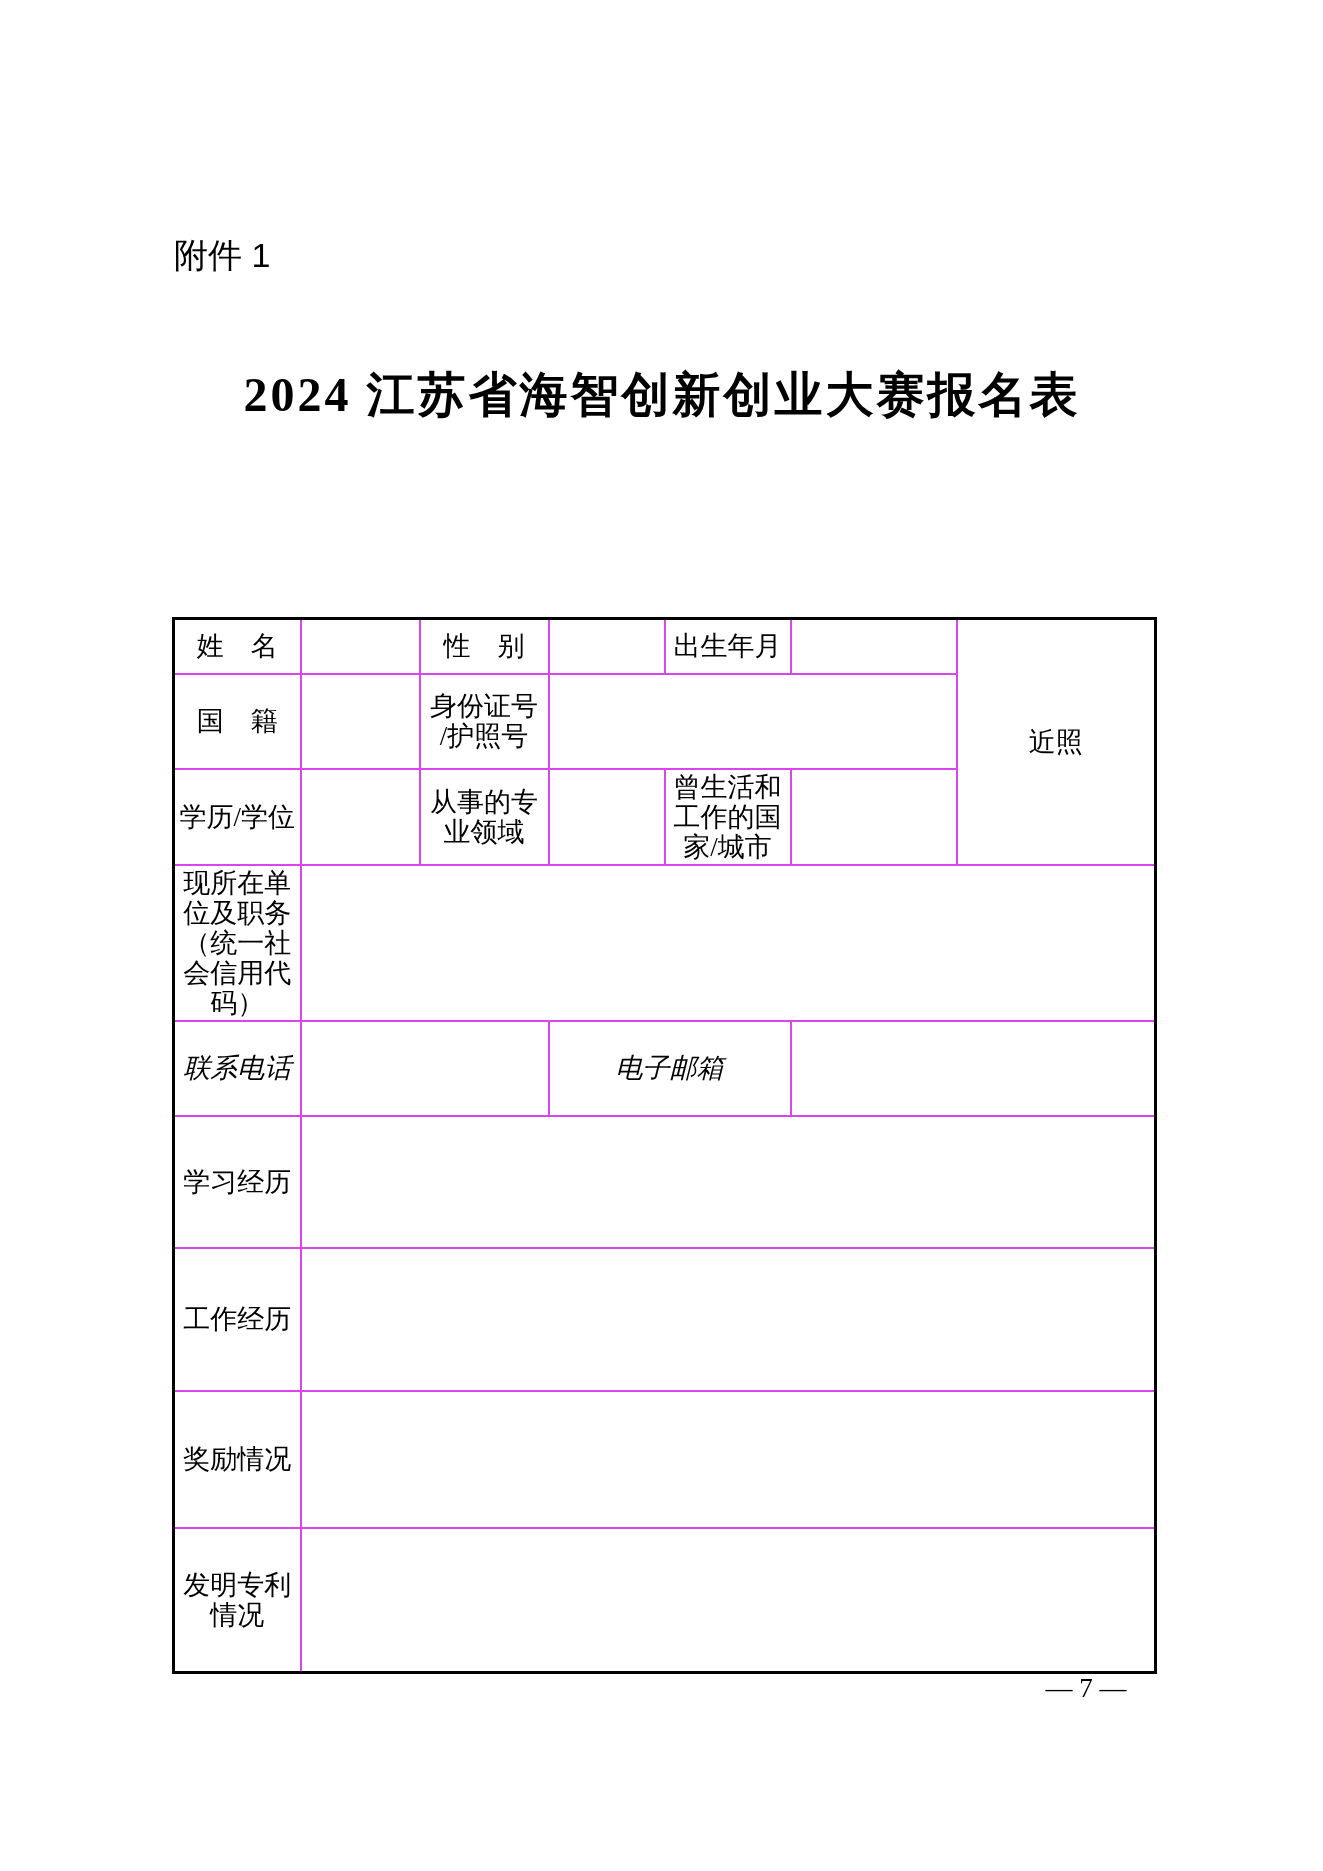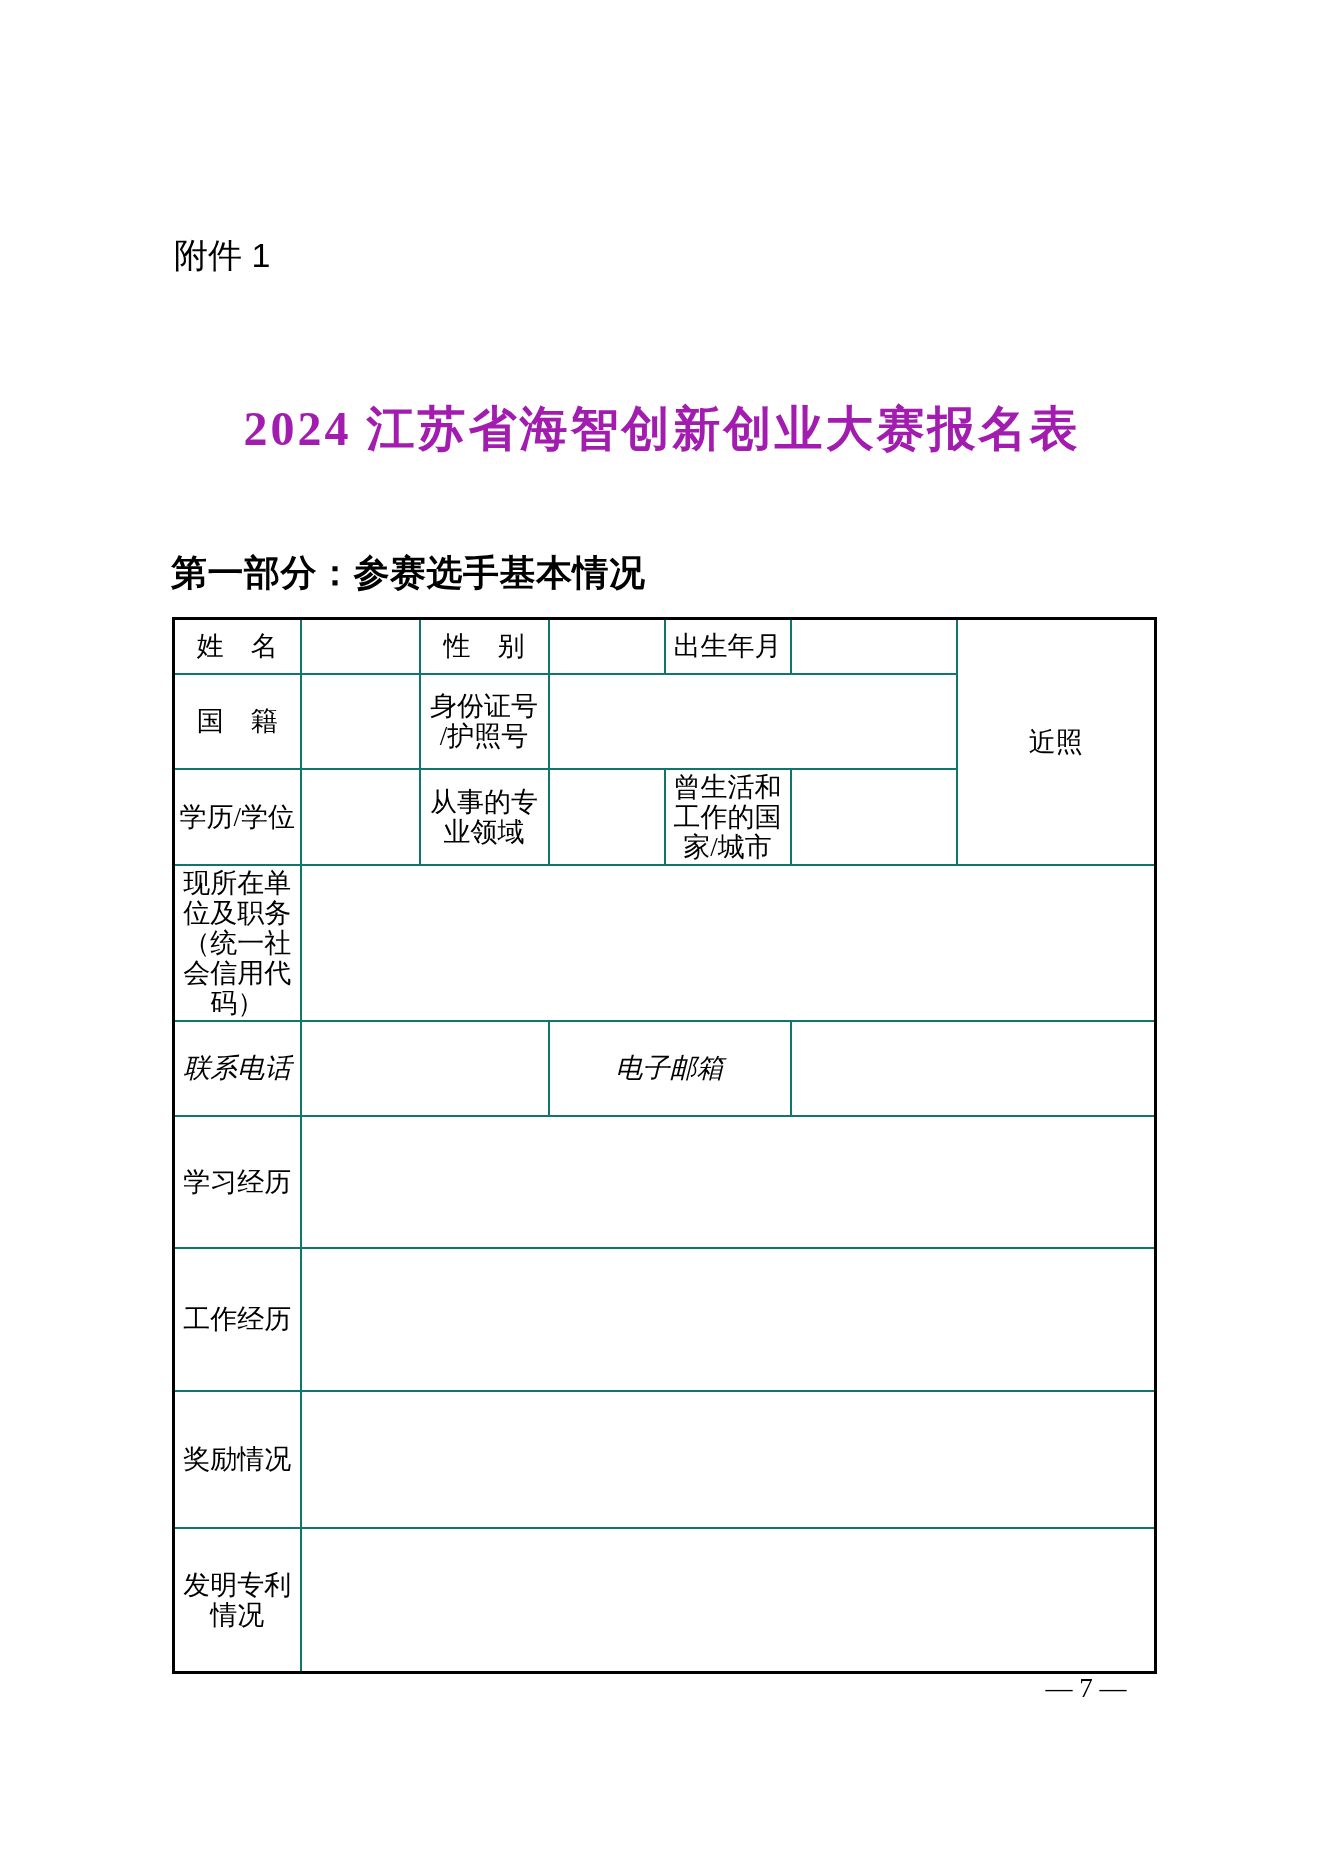--- a/index.html
+++ b/index.html
@@ -17,29 +17,29 @@
     left: 174px;
     top: 238px;
     font-family: "Liberation Sans", "DejaVu Sans", sans-serif;
     font-size: 34px;
     line-height: 34px;
     color: #000;
   }
   .doc-title {
     position: absolute;
     left: 150px;
-    top: 394px;
+    top: 360px;
     width: 1024px;
     text-align: center;
     font-family: "Liberation Serif", "DejaVu Serif", serif;
     font-weight: bold;
     font-size: 48px;
     line-height: 70px;
     letter-spacing: 3px;
-    color: #a21caf;
+    color: #000000;
     white-space: nowrap;
   }
   .section-heading {
     position: absolute;
     left: 171px;
     top: 551px;
     font-family: "Liberation Sans", "DejaVu Sans", sans-serif;
     font-weight: bold;
     font-size: 36px;
     line-height: 44px;
@@ -50,21 +50,21 @@
   table.form-table {
     position: absolute;
     left: 172px;
     top: 617px;
     width: 982px;
     border-collapse: collapse;
     table-layout: fixed;
     border: 3px solid #000;
   }
   table.form-table td {
-    border: 2px solid #0f766e;
+    border: 2px solid #d946ef;
     padding: 2px 4px;
     font-size: 27px;
     line-height: 30px;
     color: #000;
     vertical-align: middle;
     text-align: center;
     font-family: "Liberation Serif", "DejaVu Serif", serif;
     overflow: hidden;
   }
   td.multiline { white-space: pre-line; }
@@ -94,21 +94,20 @@
 </style>
 </head>
 <body>
 
 <div class="page">
 
   <div class="attachment">附件 1</div>
 
   <div class="doc-title">2024 江苏省海智创新创业大赛报名表</div>
 
-  <div class="section-heading">第一部分：参赛选手基本情况</div>
 
   <table class="form-table">
     <colgroup>
       <col style="width:127px">
       <col style="width:119px">
       <col style="width:129px">
       <col style="width:116px">
       <col style="width:126px">
       <col style="width:166px">
       <col style="width:199px">

